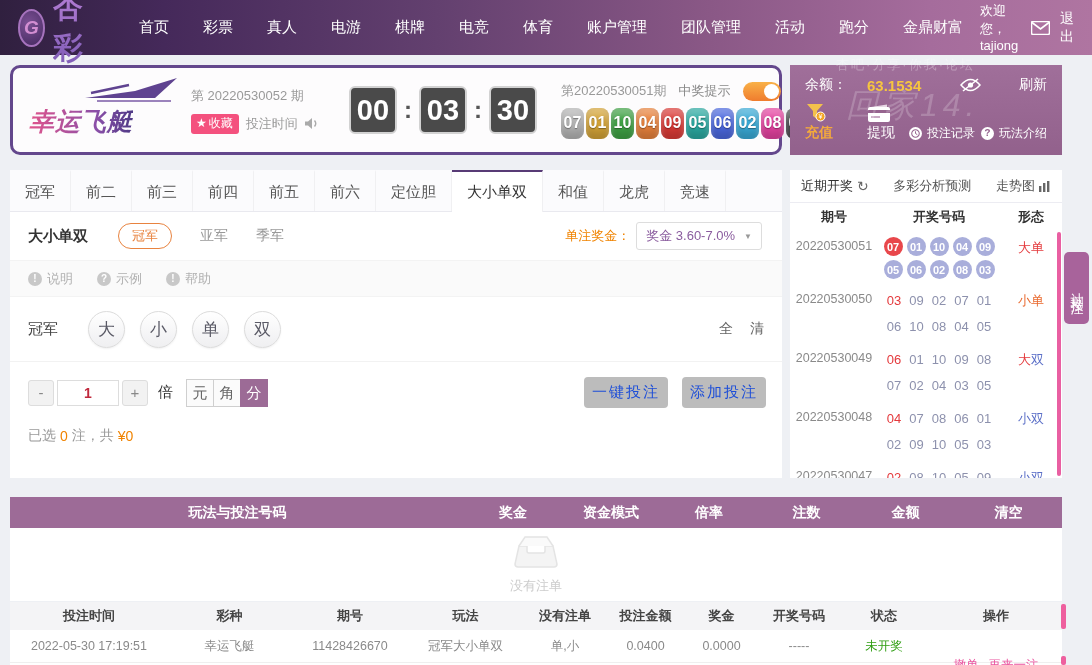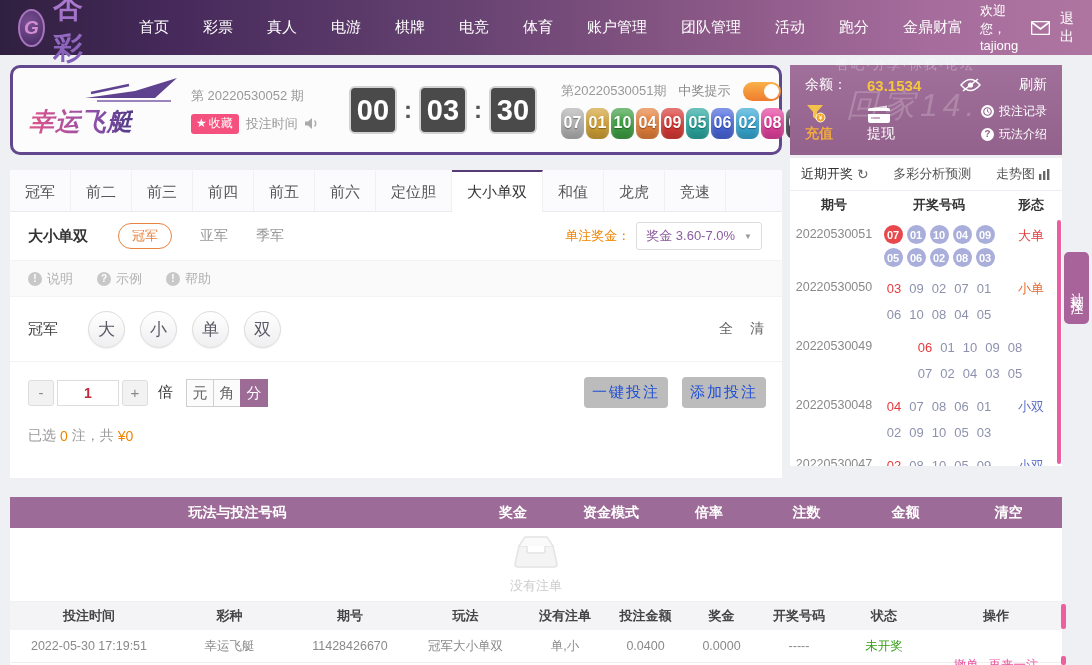--- a/index.html
+++ b/index.html
@@ -89,21 +89,21 @@
   }
   .wal-row1 { display:flex; align-items:center; font-size:14px; }
   .bal-value { color:#f6c53f; font-weight:bold; font-size:15px; margin-left:20px; }
   .eye-icon { margin:0 auto; cursor:pointer; display:flex; }
   .refresh-label { font-size:14px; cursor:pointer; }
   .wal-row2 { margin-top:9px; display:flex; align-items:flex-end; }
   .wal-act { display:flex; flex-direction:column; gap:1px; cursor:pointer; }
   .wal-act + .wal-act { margin-left:34px; }
   .recharge-label { color:#f3a93c; font-weight:bold; font-size:14px; }
   .withdraw-label { color:#fff; font-size:14px; }
-  .wal-links { margin-left:auto; display:flex; flex-direction:column; gap:6px;font-family:Liberation Mono, monospace; }
+  .wal-links { margin-left:auto; display:flex; flex-direction:row; gap:6px;font-family:Liberation Mono, monospace; }
   .wal-link { display:flex; align-items:center; gap:5px; font-size:12px; cursor:pointer; }
   .circ-icon {
     width:13px; height:13px; border-radius:50%; background:#fff; color:#96648f;
     font-size:10px; font-weight:bold; display:flex; align-items:center; justify-content:center; flex:none;
   }
   .watermark1 { position:absolute; left:836px; top:56px; z-index:6; color:rgba(255,255,255,.30);
     font-size:13px; letter-spacing:2px; pointer-events:none; }
   .watermark2 { position:absolute; left:846px; top:84px; z-index:6; color:rgba(255,255,255,.20);
     font-size:32px; font-style:italic; letter-spacing:5px; pointer-events:none; }
   
@@ -167,21 +167,21 @@
   }
   .unit.active { background:#9c6b96; border-color:#9c6b96; color:#fff; }
   .graybtns { margin-left:auto; display:flex; gap:14px; margin-right:2px; }
   .graybtn {
     width:84px; height:31px; border-radius:4px; background:#bcbcbc; color:#1d4ed8; font-size:15px;
     display:flex; align-items:center; justify-content:center; letter-spacing:2px; cursor:pointer;
   }
   .totalrow { padding:4px 18px 0; font-size:14px; color:#999; display:flex; gap:4px; align-items:center; }
   .orange { color:#f08300; }
   
-  .recent-panel { position:absolute; left:790px; top:158px; width:272px; height:308px; background:#fff; overflow:hidden; }
+  .recent-panel { position:absolute; left:790px; top:170px; width:272px; height:308px; background:#fff; overflow:hidden; }
   .shead { height:33px; display:flex; align-items:center; justify-content:space-between; padding:0 11px; border-bottom:1px solid #ececf2; }
   .stab { font-size:13px; color:#555; cursor:pointer; display:flex; align-items:center; gap:4px; }
   .stab.first { color:#333; }
   .refresh-icon { font-size:14px; color:#666; }
   .scols { height:27px; display:flex; align-items:center; font-size:13px; font-weight:bold; color:#333; }
   .c-issue { width:88px; text-align:center; flex:none; }
   .c-nums { flex:1; text-align:center; }
   .c-pat { width:62px; text-align:center; flex:none; }
   .srow { display:flex; padding:5px 0 2px; }
   .srow .issue { width:88px; flex:none; text-align:center; font-size:12.5px; color:#8a8a8a; padding-top:4px; }
@@ -515,20 +515,21 @@
             <span>08</span>
           </div>
           <div class="numline">
             <span>07</span>
             <span>02</span>
             <span>04</span>
             <span>03</span>
             <span>05</span>
           </div>
         </div>
+        <div class="pat"><span style="color: rgb(228, 57, 60);">大</span><span style="color: rgb(91, 111, 199);">双</span></div>
       </div>
       <div class="srow">
         <div class="issue">20220530048</div>
         <div class="nums">
           <div class="numline">
             <span class="firstnum">04</span>
             <span>07</span>
             <span>08</span>
             <span>06</span>
             <span>01</span>

